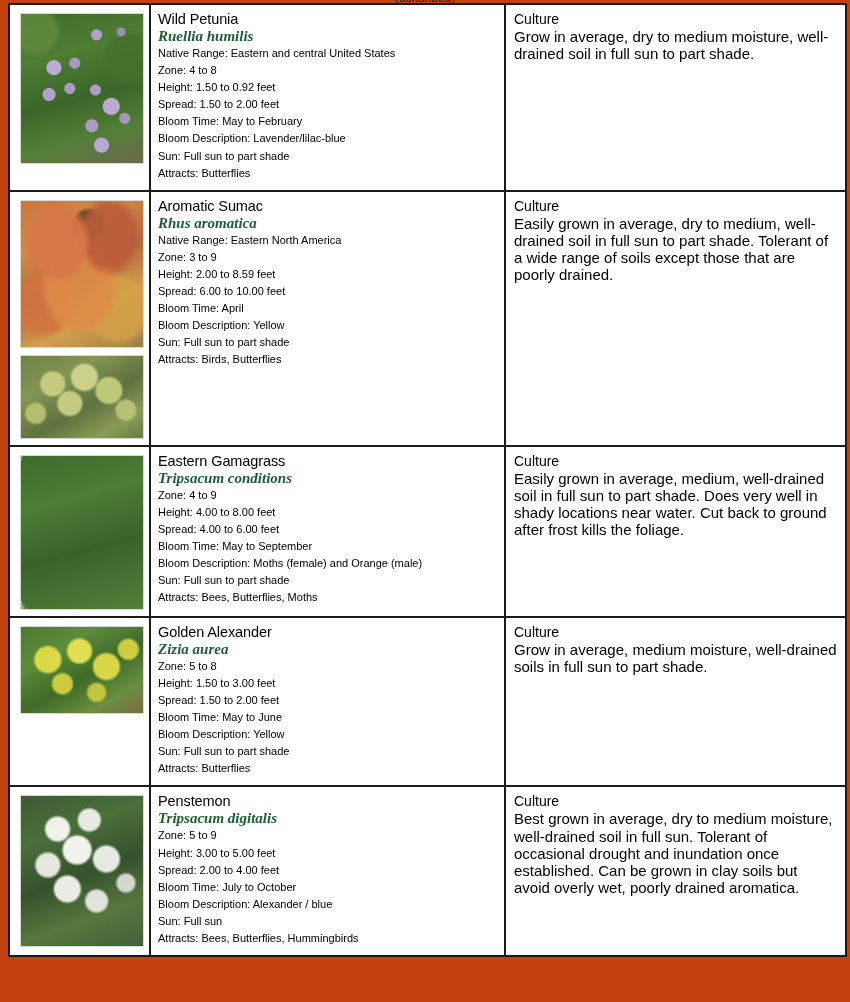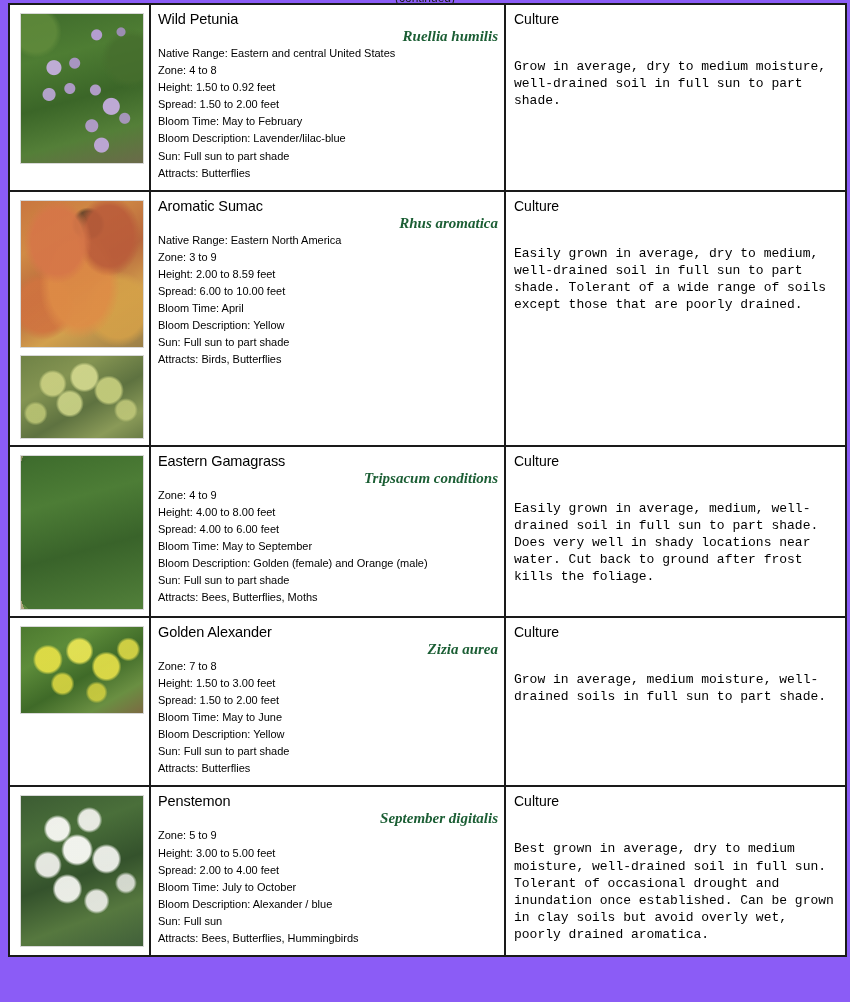--- a/index.html
+++ b/index.html
@@ -12,21 +12,21 @@
     height: 1002px;
     font-family: "Liberation Serif", serif;
     color: #000000;
     overflow: hidden;
   }
 
   .page {
     position: relative;
     width: 850px;
     height: 1002px;
-    background: #8b5cf6;
+    background: #c2410c;
     box-sizing: border-box;
   }
 
   
   .clipped-header {
     position: absolute;
     top: -9px;
     left: 0;
     width: 850px;
     height: 12px;
@@ -75,40 +75,38 @@
     color: #000;
     letter-spacing: -0.1px;
   }
   .sci-name {
     font-family: "Liberation Serif", serif;
     font-style: italic;
     font-weight: bold;
     font-size: 15px;
     line-height: 17px;
     color: #1b5e34;
-    text-align: right;
   }
   .attr-line {
     font-family: Liberation Sans, sans-serif;
     font-size: 11px;
     line-height: 17.1px;
     color: #000;
   }
   .culture-title {
     font-family: "Liberation Sans", sans-serif;
     font-size: 14px;
     line-height: 17px;
     color: #000;
   }
   .culture-body {
-    font-family: Liberation Mono, monospace;
-    font-size: 13px;
+    font-family: Liberation Sans, sans-serif;
+    font-size: 15px;
     line-height: 17.1px;
     color: #000;
-    margin-top: 30px;
   }
 
   
   .photo {
     position: relative;
     overflow: hidden;
     border: 1px solid #d8d8d8;
     box-sizing: border-box;
   }
   .photo + .photo { margin-top: 7px; }
@@ -261,21 +259,21 @@
           </div>
         </td>
         <td class="col-details">
           <div class="details-inner">
             <div class="common-name">Eastern Gamagrass</div>
             <div class="sci-name">Tripsacum conditions</div>
             <div class="attr-line">Zone: 4 to 9</div>
             <div class="attr-line">Height: 4.00 to 8.00 feet</div>
             <div class="attr-line">Spread: 4.00 to 6.00 feet</div>
             <div class="attr-line">Bloom Time: May to September</div>
-            <div class="attr-line">Bloom Description: Golden (female) and Orange (male)</div>
+            <div class="attr-line">Bloom Description: Moths (female) and Orange (male)</div>
             <div class="attr-line">Sun: Full sun to part shade</div>
             <div class="attr-line">Attracts: Bees, Butterflies, Moths</div>
           </div>
         </td>
         <td class="col-culture">
           <div class="culture-inner">
             <div class="culture-title">Culture</div>
             <div class="culture-body">Easily grown in average, medium, well-drained soil in full sun to part shade. Does very well in shady locations near water. Cut back to ground after frost kills the foliage.</div>
           </div>
         </td>
@@ -284,21 +282,21 @@
       <tr>
         <td class="col-image">
           <div class="img-cell-inner">
             <div class="photo ph-golden-alexander"></div>
           </div>
         </td>
         <td class="col-details">
           <div class="details-inner">
             <div class="common-name">Golden Alexander</div>
             <div class="sci-name">Zizia aurea</div>
-            <div class="attr-line">Zone: 7 to 8</div>
+            <div class="attr-line">Zone: 5 to 8</div>
             <div class="attr-line">Height: 1.50 to 3.00 feet</div>
             <div class="attr-line">Spread: 1.50 to 2.00 feet</div>
             <div class="attr-line">Bloom Time: May to June</div>
             <div class="attr-line">Bloom Description: Yellow</div>
             <div class="attr-line">Sun: Full sun to part shade</div>
             <div class="attr-line">Attracts: Butterflies</div>
           </div>
         </td>
         <td class="col-culture">
           <div class="culture-inner">
@@ -310,21 +308,21 @@
 
       <tr>
         <td class="col-image">
           <div class="img-cell-inner">
             <div class="photo ph-penstemon"></div>
           </div>
         </td>
         <td class="col-details">
           <div class="details-inner">
             <div class="common-name">Penstemon</div>
-            <div class="sci-name">September digitalis</div>
+            <div class="sci-name">Tripsacum digitalis</div>
             <div class="attr-line">Zone: 5 to 9</div>
             <div class="attr-line">Height: 3.00 to 5.00 feet</div>
             <div class="attr-line">Spread: 2.00 to 4.00 feet</div>
             <div class="attr-line">Bloom Time: July to October</div>
             <div class="attr-line">Bloom Description: Alexander / blue</div>
             <div class="attr-line">Sun: Full sun</div>
             <div class="attr-line">Attracts: Bees, Butterflies, Hummingbirds</div>
           </div>
         </td>
         <td class="col-culture">

